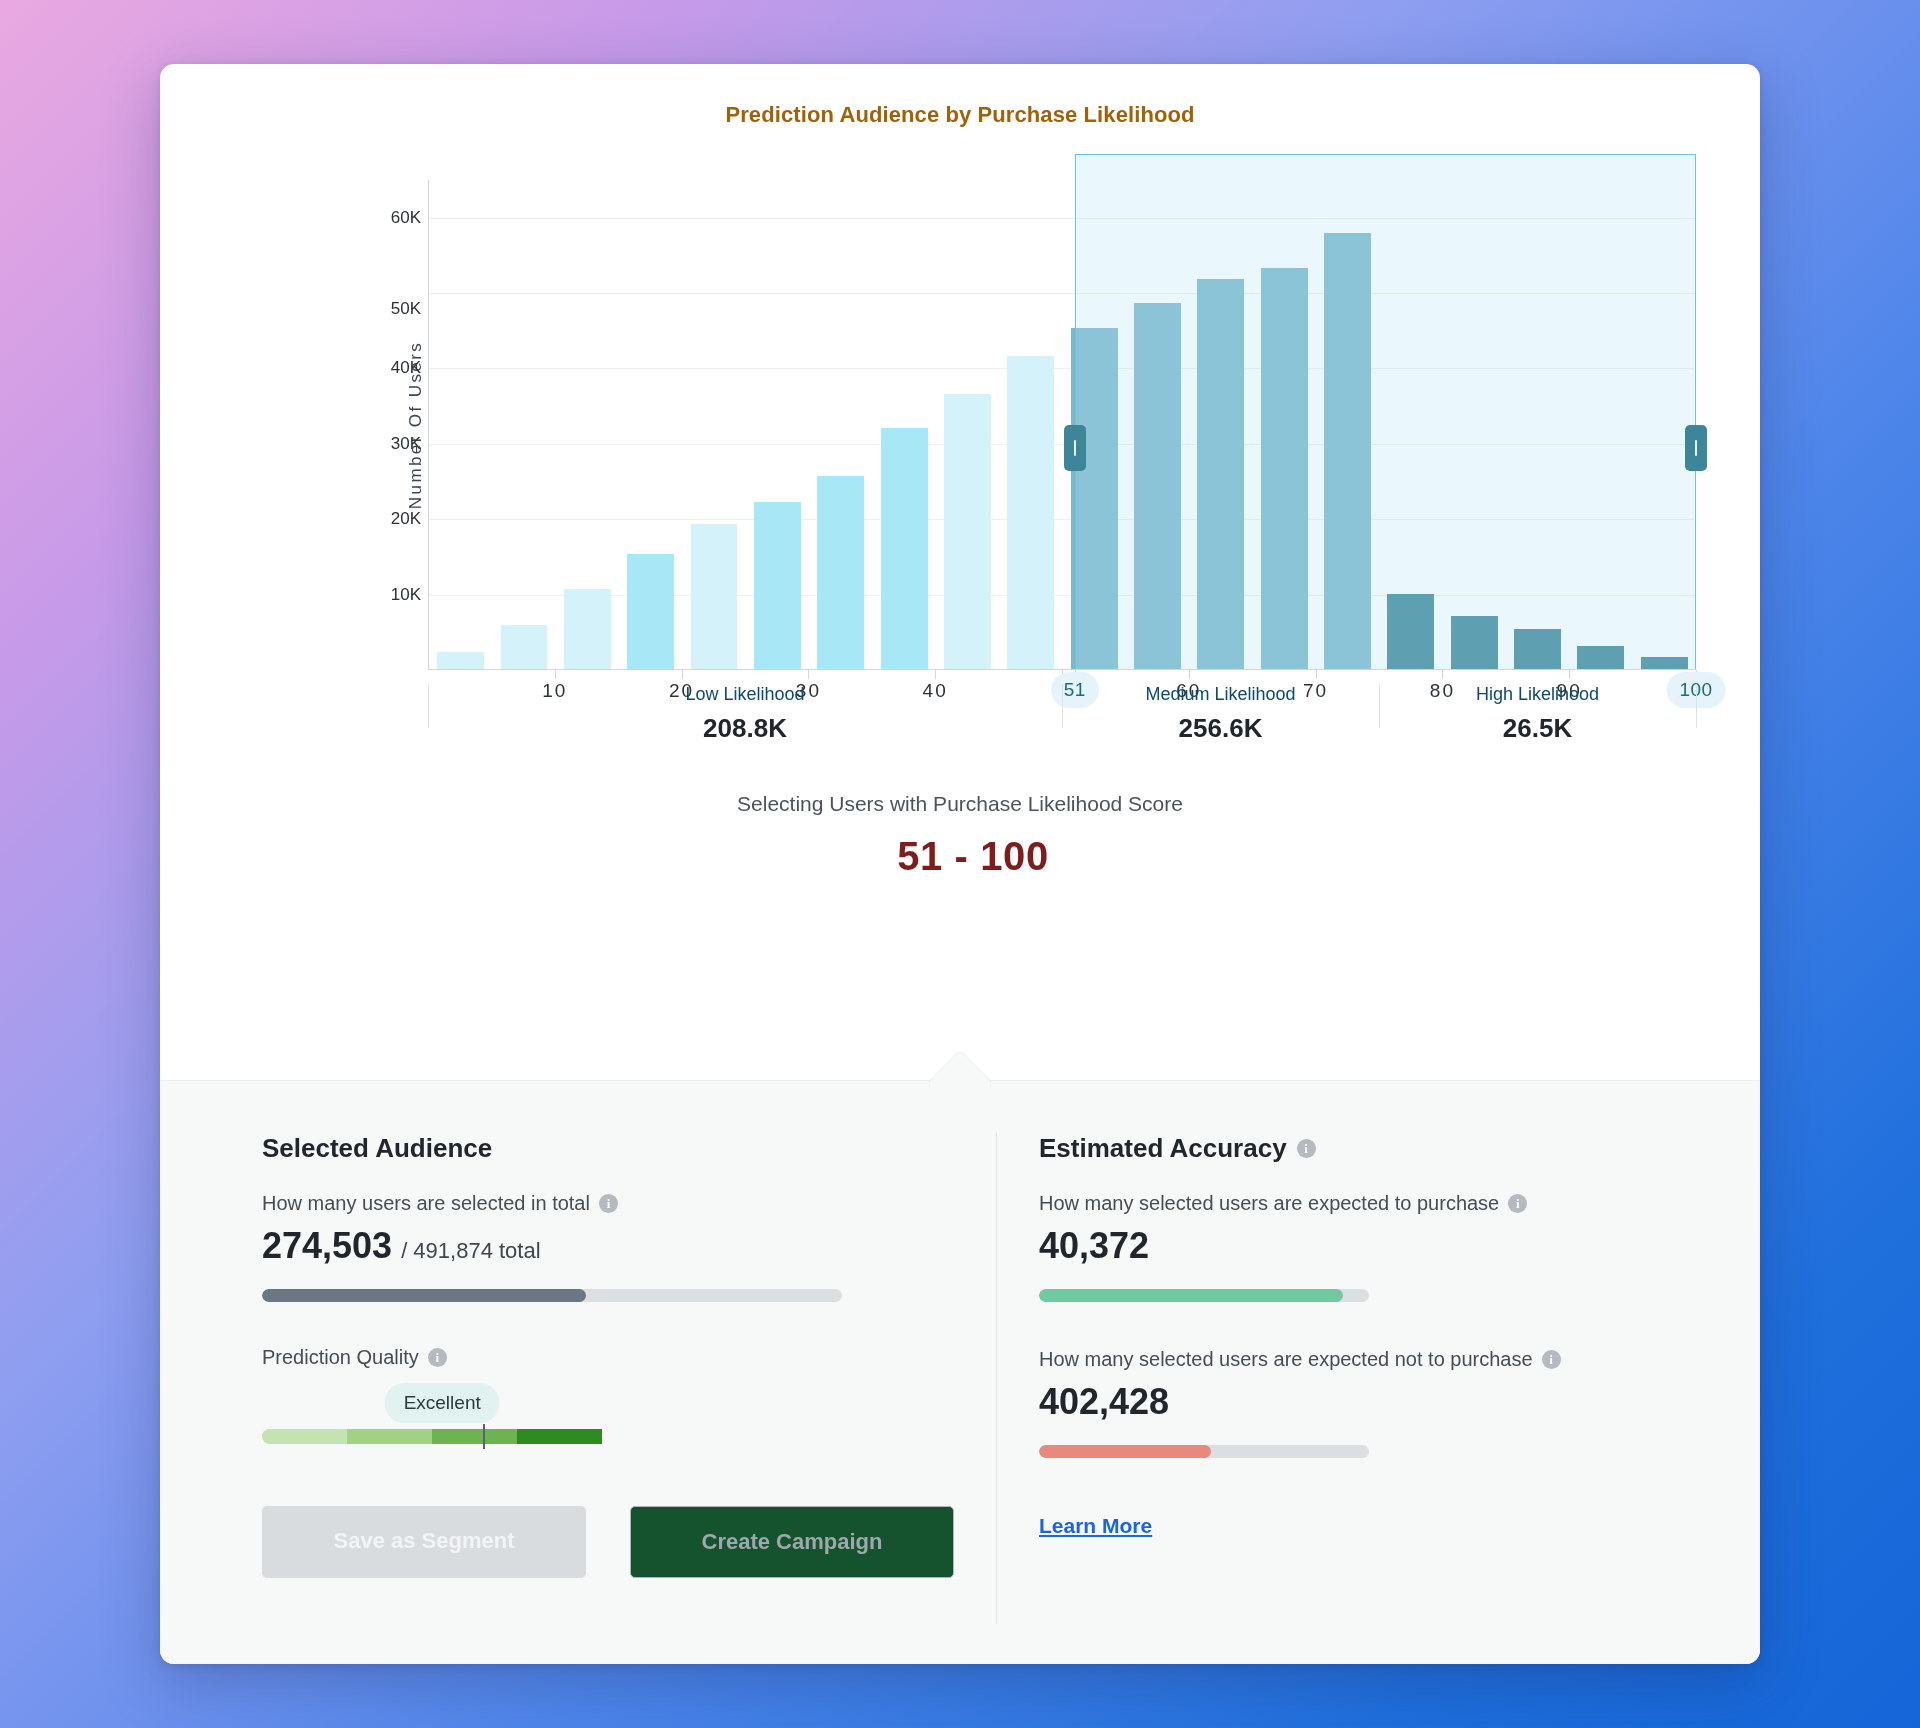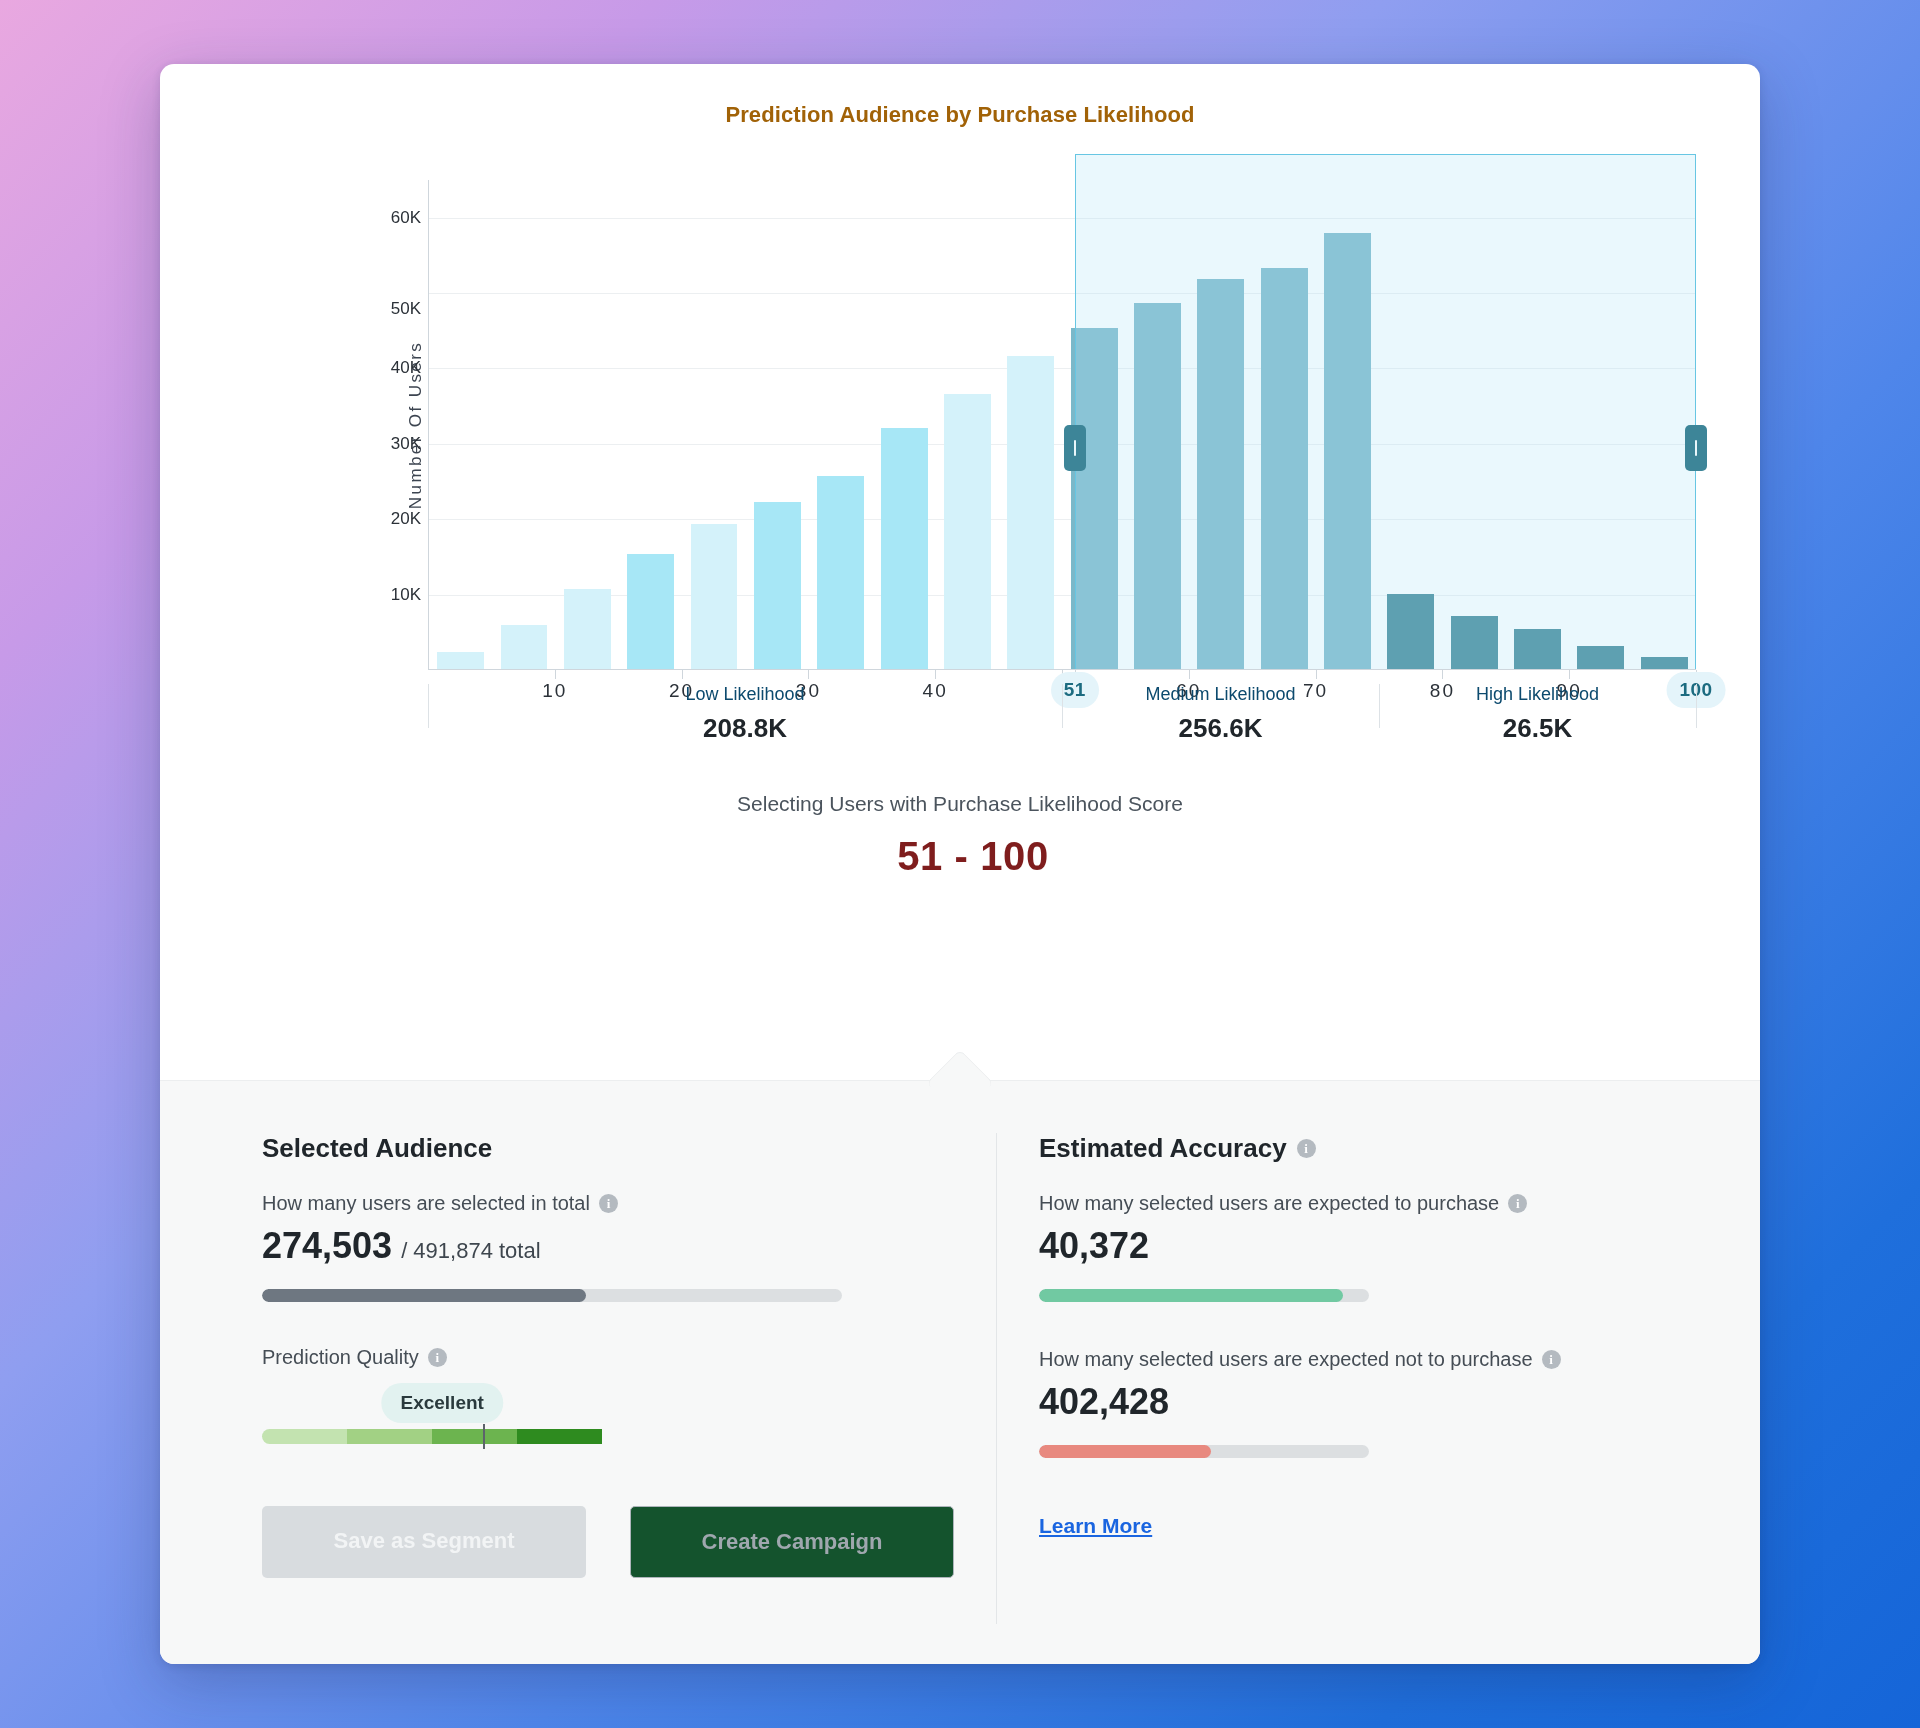--- a/index.html
+++ b/index.html
@@ -100,21 +100,21 @@
     position: absolute; left: 268px; right: 64px;
     top: 490px; height: 54px;
   }
   .xtick {
     position: absolute; top: 10px;
     transform: translateX(-50%);
     font-size: 19px; color: #2b3138; letter-spacing: 2px;
     white-space: nowrap;
   }
   .xtick.badge {
-    background: #e4f4fa; color: #1c6b80; font-weight: bold;
+    background: #e4f4fa; color: #1c6b80; font-weight: normal;
     border-radius: 999px; padding: 7px 13px; top: 2px;
     letter-spacing: .4px;
   }
   .xtick-mark {
     position: absolute; top: 0; width: 1px; height: 9px; background: #cfd6dc;
   }
 
   
   .segments {
     position: relative;
@@ -193,21 +193,21 @@
   }
 
   .track { margin-top: 22px; height: 13px; border-radius: 7px; background: #dcdfe1; overflow: hidden; }
   .track .fill { height: 100%; border-radius: 7px; }
 
   .quality-label { margin-top: 44px; font-size: 20px; color: #454d55; display: flex; align-items: center; gap: 9px; }
   .quality-badge-row { position: relative; height: 46px; margin-top: 14px; }
   .quality-badge {
     position: absolute; transform: translateX(-50%);
     background: #e2f2f0; color: #2a3a3d;
-    font-size: 19px; font-weight: bold;
+    font-size: 19px; font-weight: normal;
     padding: 9px 19px; border-radius: 999px;
   }
   .quality-bar { position: relative; height: 15px; display: flex; width: 340px; }
   .quality-bar .q { flex: 1 1 0; height: 100%; }
   .quality-bar .q:first-child { border-radius: 8px 0 0 8px; }
   .quality-bar .q:last-child { border-radius: 0 8px 8px 0; }
   .quality-marker {
     position: absolute; top: -5px; width: 2px; height: 25px; background: #5c646b;
   }
 

